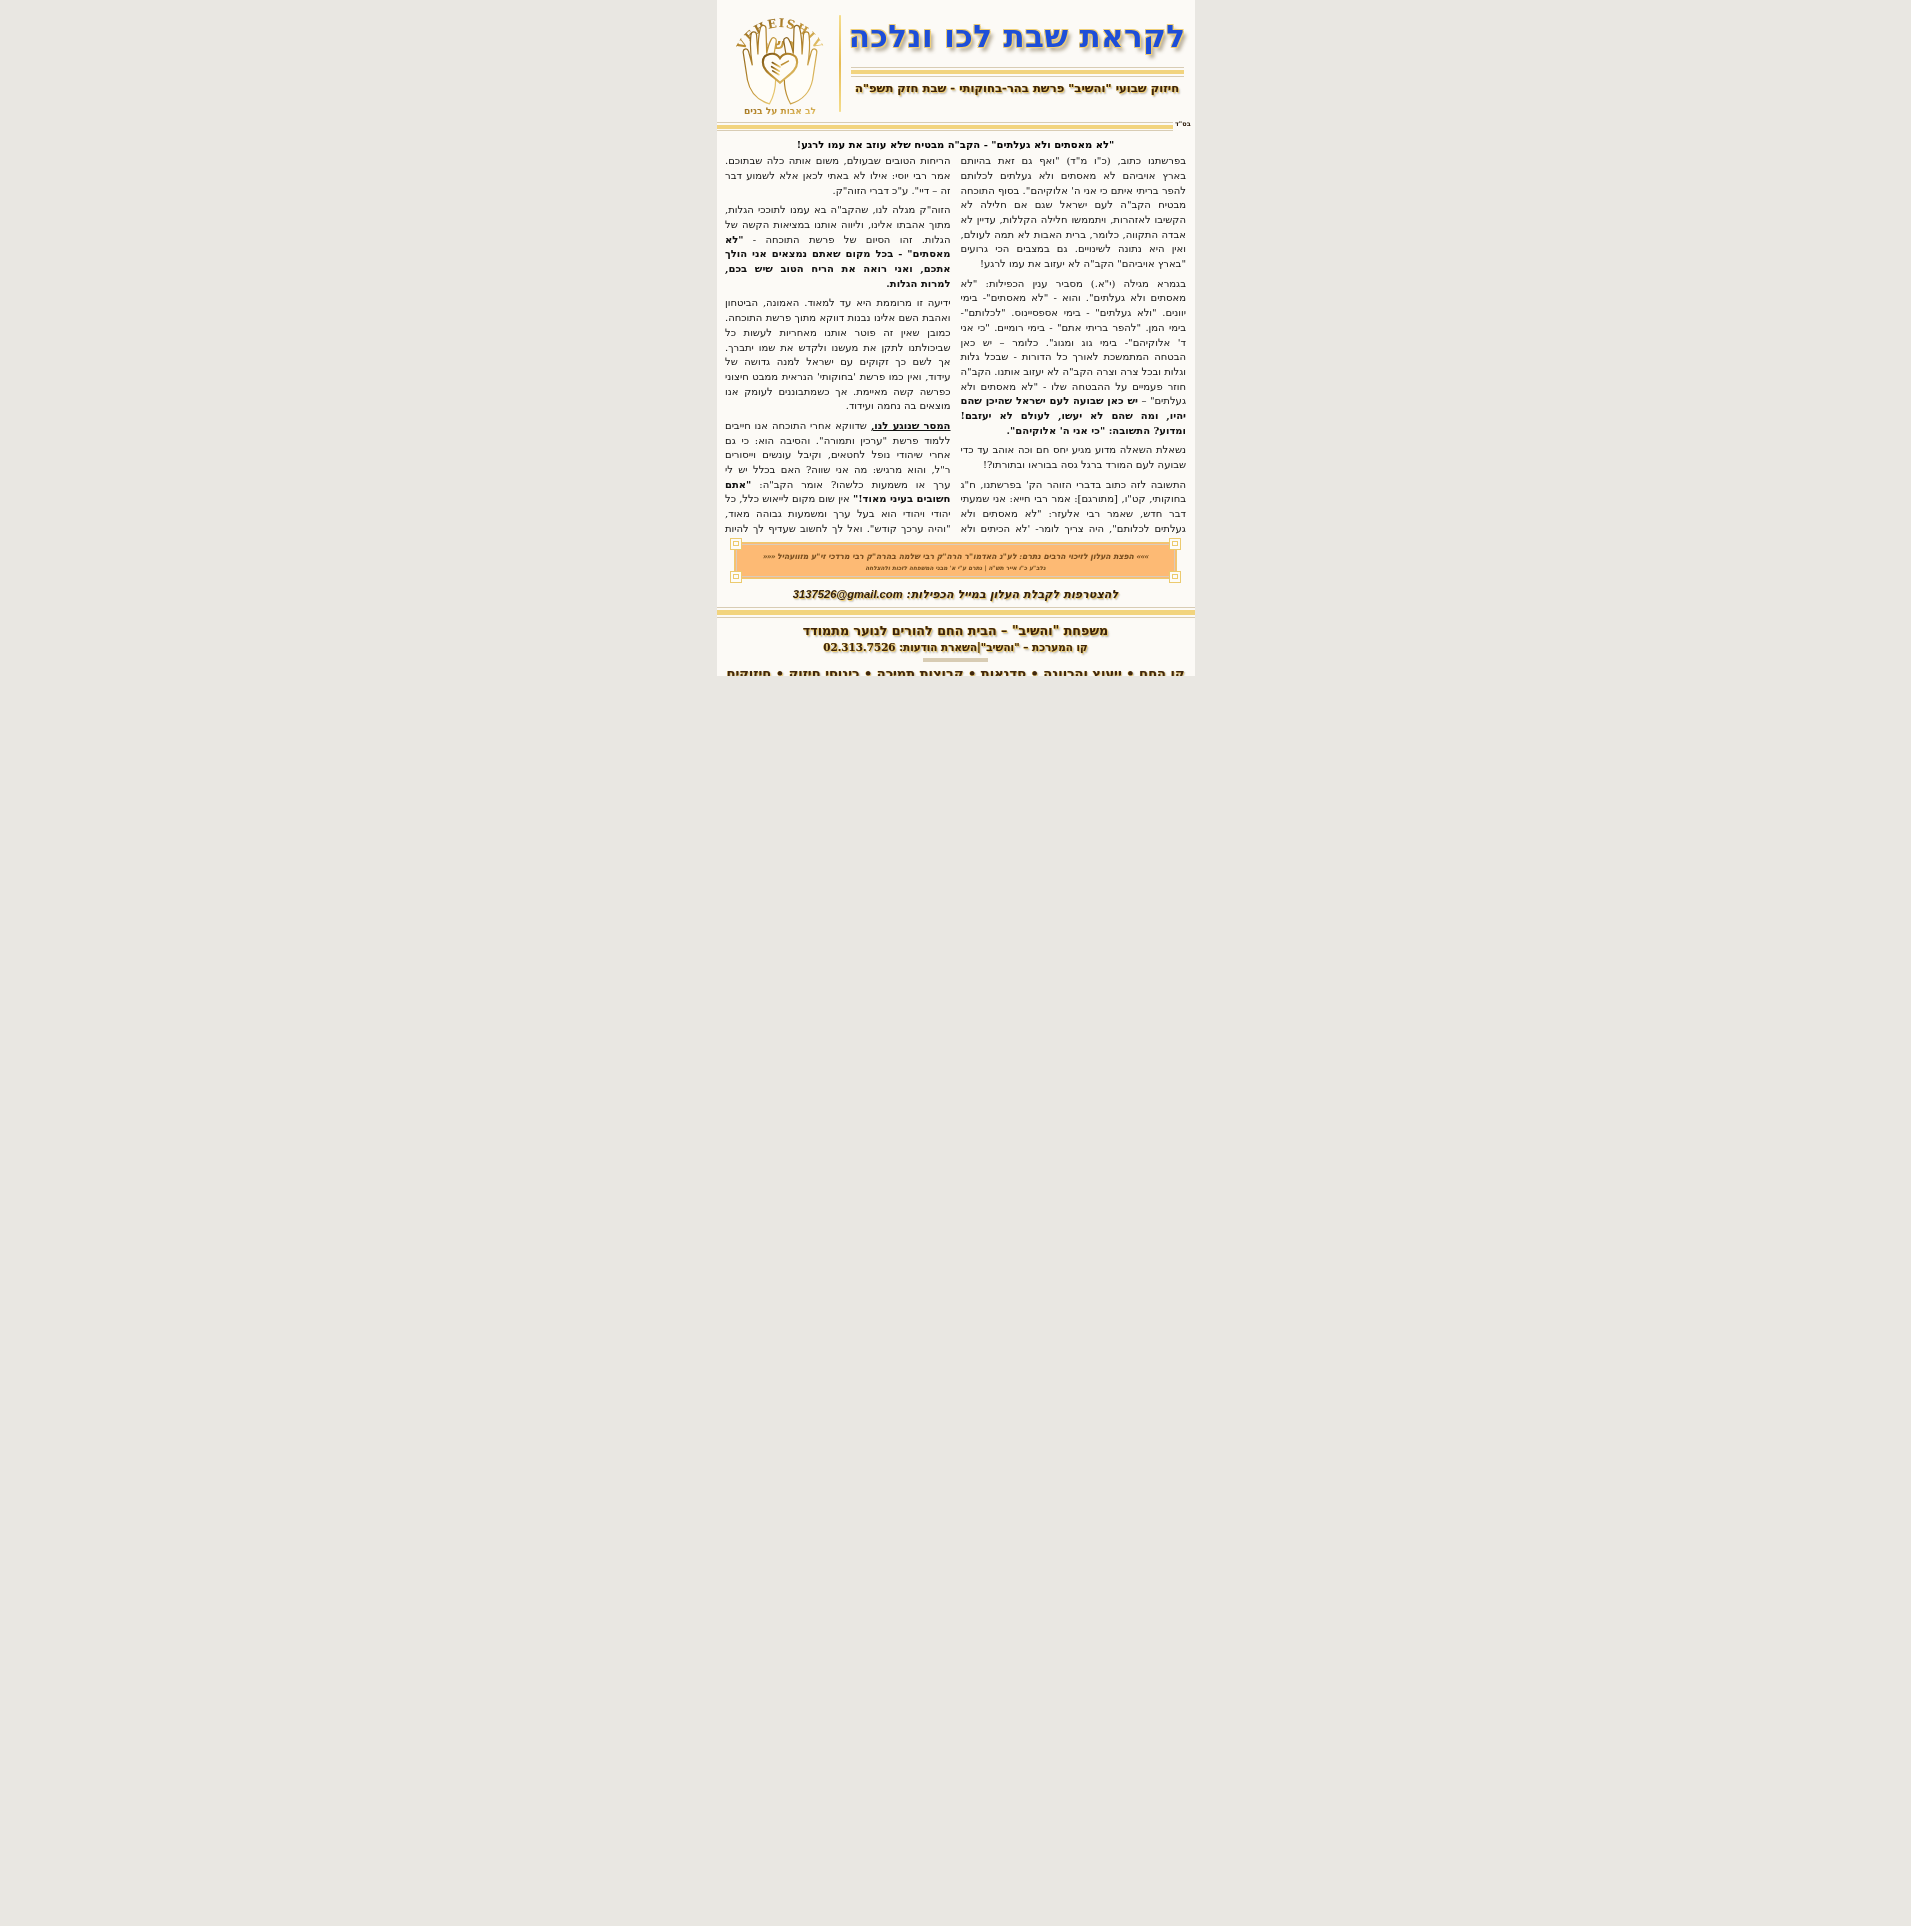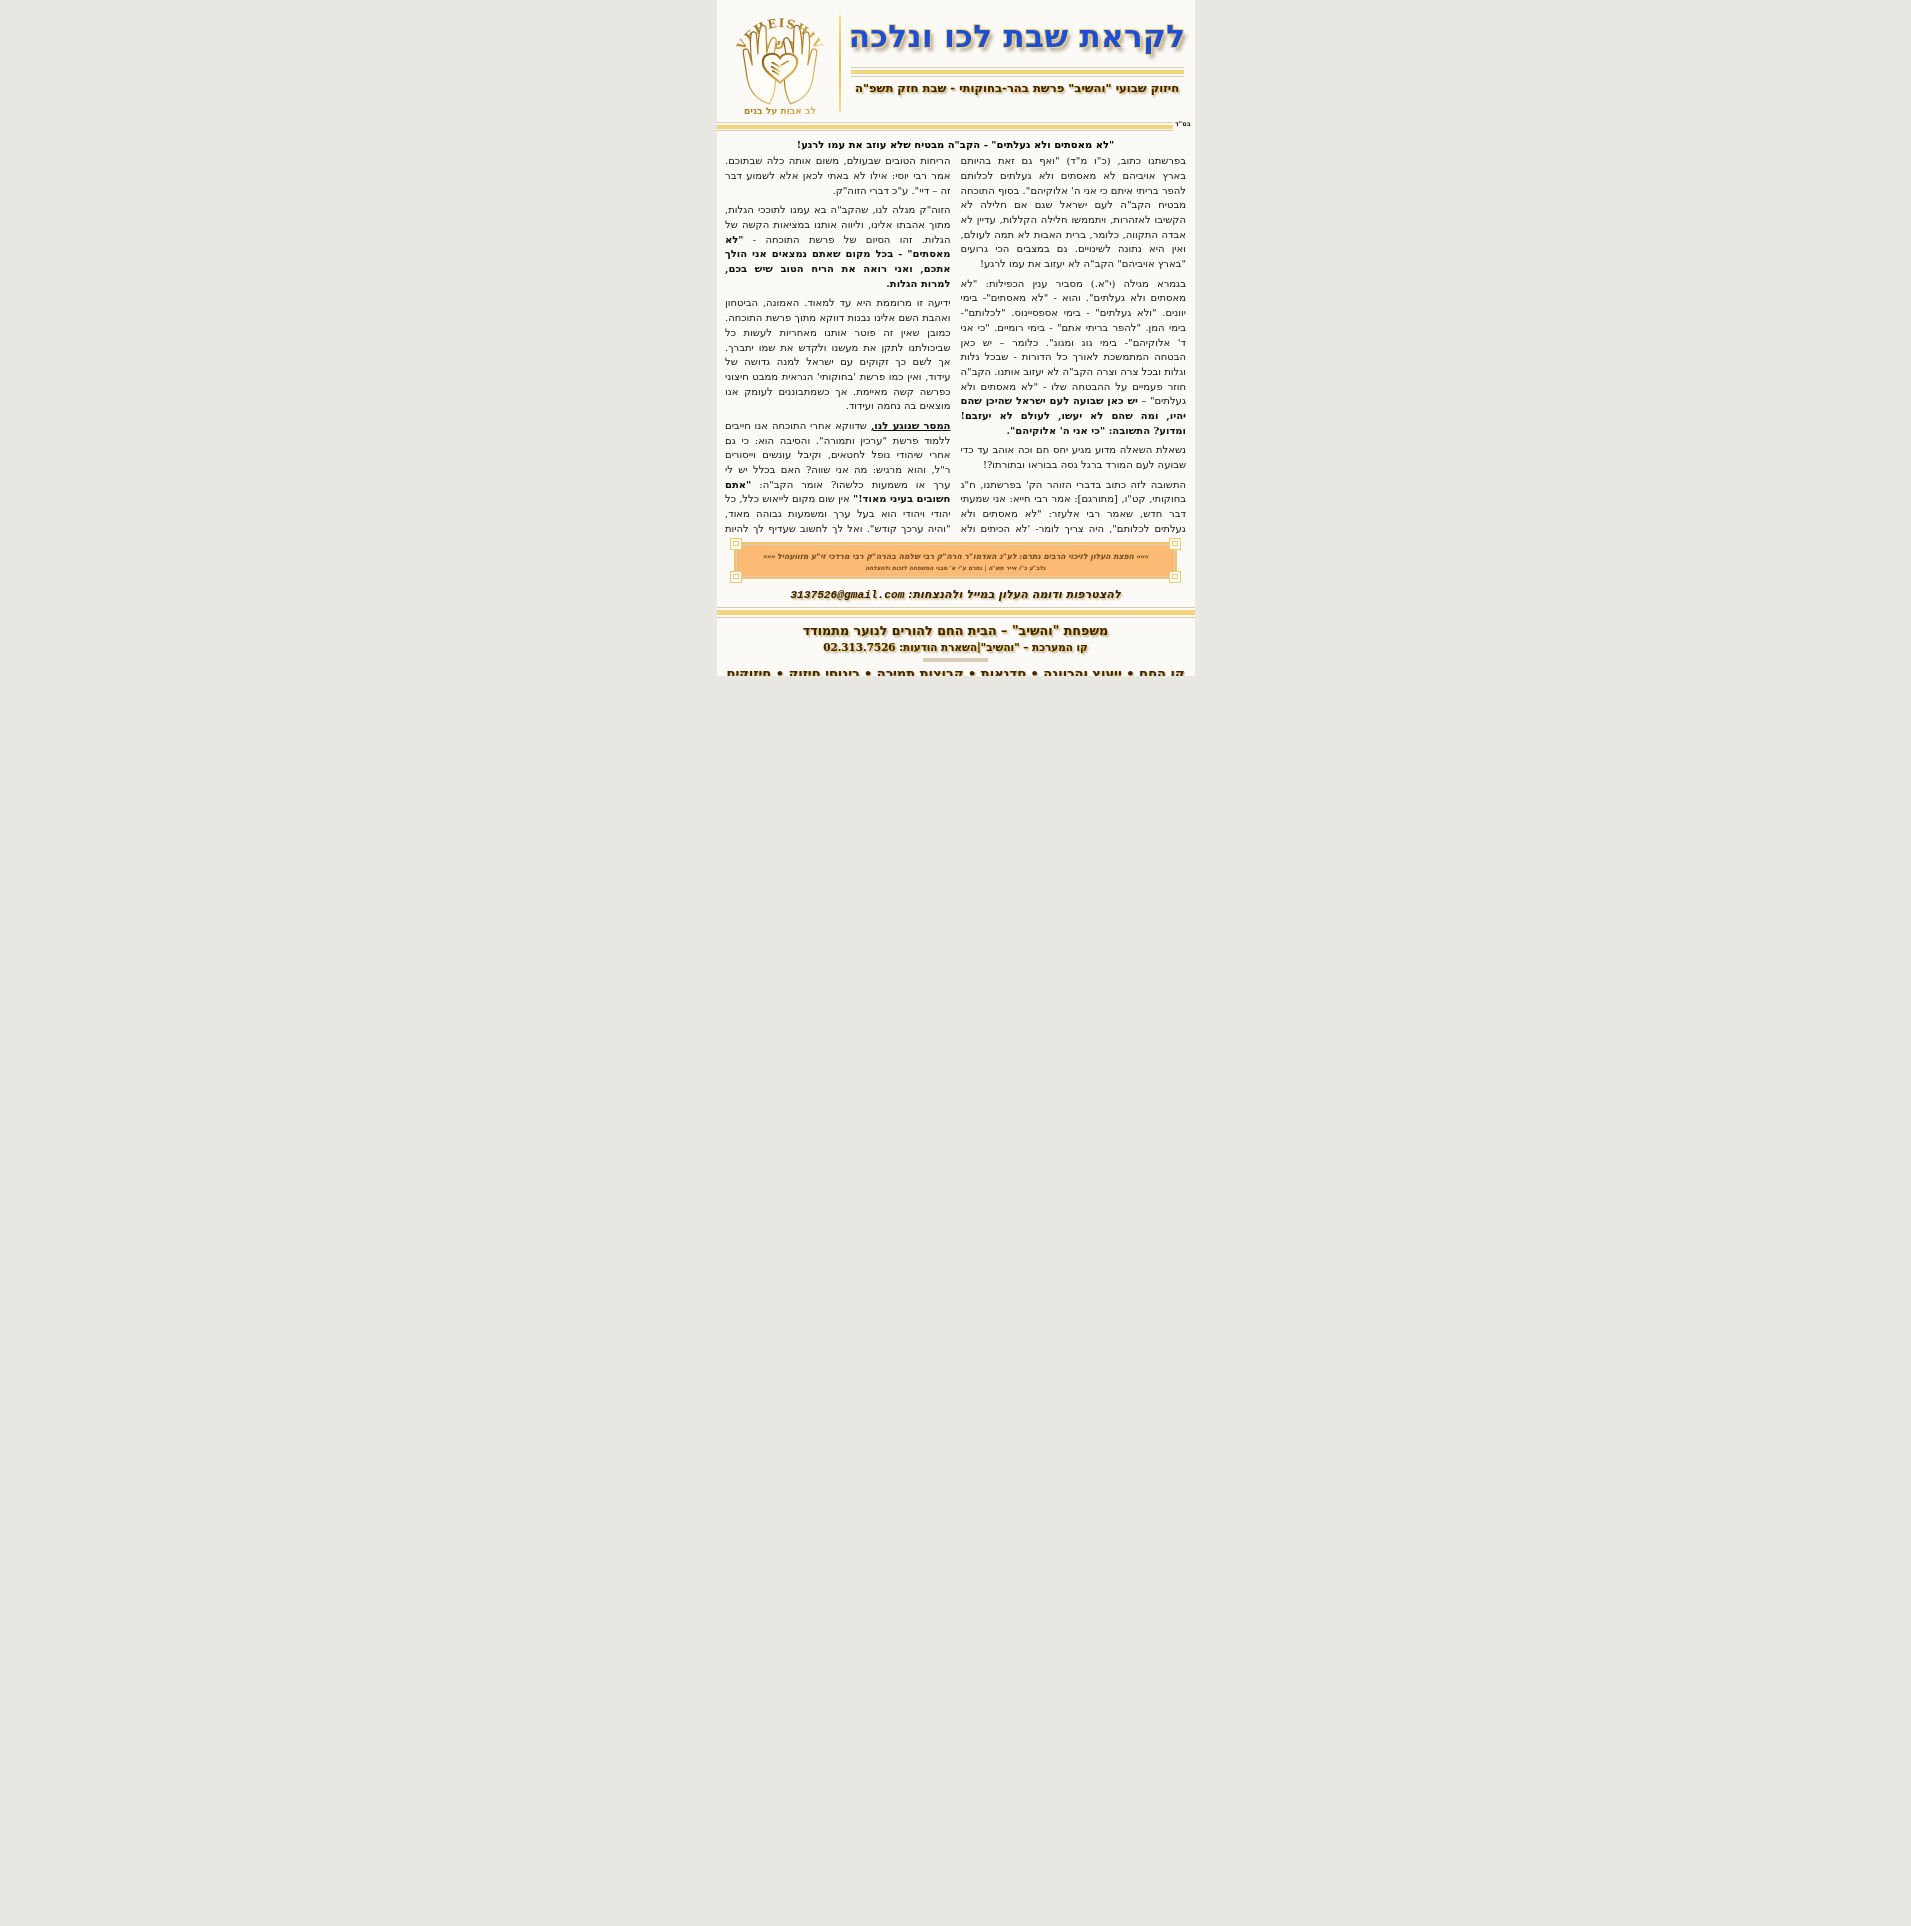--- a/index.html
+++ b/index.html
@@ -55,21 +55,21 @@
   .ck.br{bottom:-5px;right:-5px;}
   .ck.bl{bottom:-5px;left:-5px;}
   .ded1{font-size:7.7px;font-weight:bold;font-style:italic;color:#7b4a1d;
         text-shadow:0.4px 0.4px 0 #d9b36b;}
   .ded2{font-size:5.8px;font-weight:bold;font-style:italic;color:#7b4a1d;margin-top:3.9px;
         text-shadow:0.4px 0.4px 0 #d9b36b;}
   .chev{direction:ltr;unicode-bidi:bidi-override;letter-spacing:-0.8px;padding:0 2.3px;}
   
   .subscribe{margin:8.5px 7.7px 3.1px;text-align:center;font-size:11.2px;font-weight:bold;font-style:italic;color:#33200d;
              text-shadow:0.8px 0.8px 0 #eece77,1.5px 1.5px 1.5px rgba(0,0,0,.2);}
-  .subscribe .email{direction:ltr;unicode-bidi:isolate;font-family:Liberation Mono, monospace;}
+  .subscribe .email{direction:ltr;unicode-bidi:isolate;font-family:Liberation Sans, sans-serif;}
   
   .divider-big{margin-top:5.4px;}
   .divider-big .rule-tan{height:1.5px;}
   .divider-big .band-gold{height:4.2px;}
   footer{text-align:center;}
   .f1{margin-top:5.4px;font-size:12.7px;font-weight:bold;color:#3c230b;white-space:nowrap;
       text-shadow:0.8px 0.8px 0 #eece77,-0.4px -0.4px 0 #eece77,0.4px -0.4px 0 #eece77,-0.4px 0.4px 0 #eece77,1.5px 1.9px 1.9px rgba(0,0,0,.3);}
   .f2{margin-top:2.3px;font-size:10.4px;font-weight:bold;color:#3c230b;white-space:nowrap;
       text-shadow:0.8px 0.8px 0 #eece77,-0.4px -0.4px 0 #eece77,0.4px -0.4px 0 #eece77,-0.4px 0.4px 0 #eece77,1.5px 1.5px 1.9px rgba(0,0,0,.3);}
   .tan-rect{width:65px;height:3.5px;background:#d8ccb4;margin:5.4px auto 4.6px;}
@@ -167,21 +167,21 @@
   <section class="dedication">
     <div class="ck tr"></div>
     <div class="ck tl"></div>
     <div class="ck br"></div>
     <div class="ck bl"></div>
     <div class="ded1"><span class="chev">«««</span><span>הפצת העלון לזיכוי הרבים נתרם: לע"נ האדמו"ר הרה"ק רבי שלמה בהרה"ק רבי מרדכי זי"ע מזוועהיל</span><span class="chev">»»»</span></div>
     <div class="ded2">נלב"ע כ"ו אייר תש"ה | נתרם ע"י א' מבני המשפחה לזכות ולהצלחה</div>
   </section>
 
   <div class="subscribe">
-    <span>להצטרפות ודומה העלון במייל ולהנצחות:</span>
+    <span>להצטרפות לקבלת העלון במייל הכפילות:</span>
     <span class="email">3137526@gmail.com</span>
   </div>
 
   <div class="divider-big">
     <div class="rule-tan"></div>
       <div class="gap6"></div>
     <div class="band-gold"></div>
       <div class="gap5"></div>
     <div class="rule-tan"></div>
   </div>

